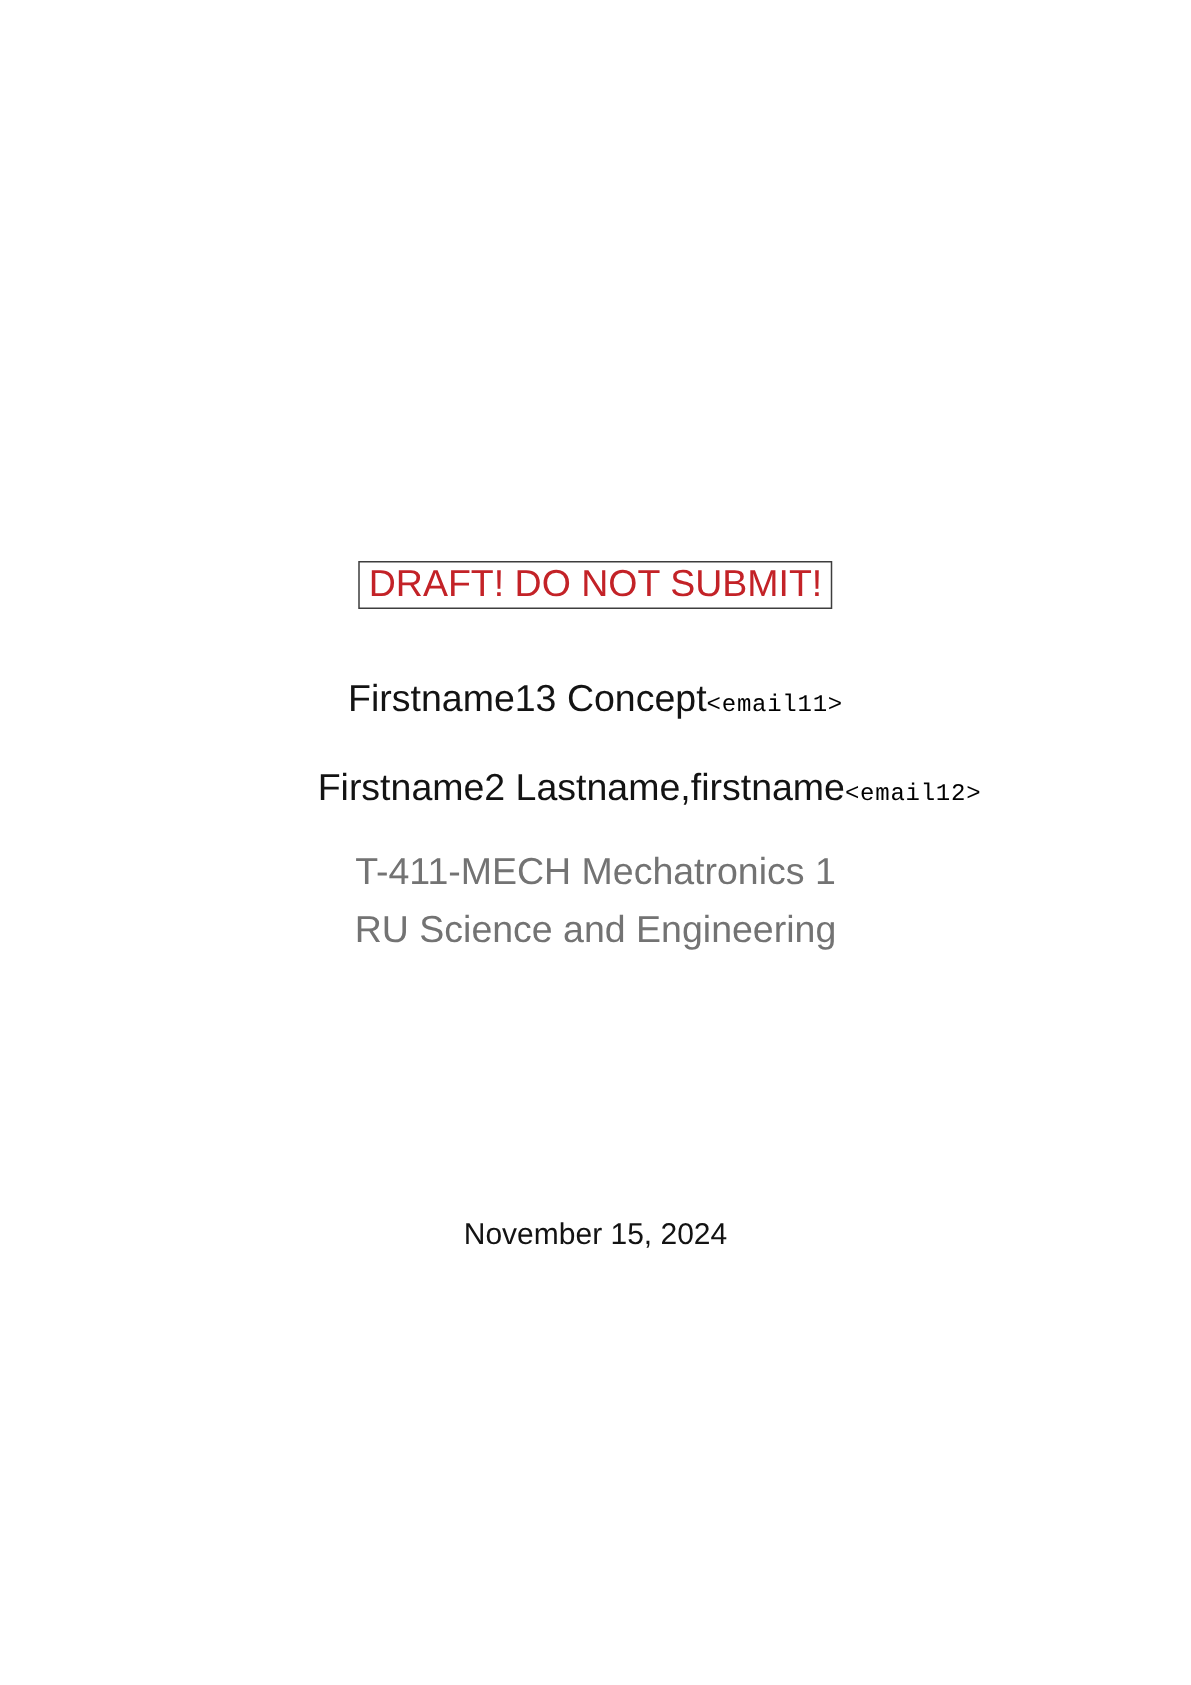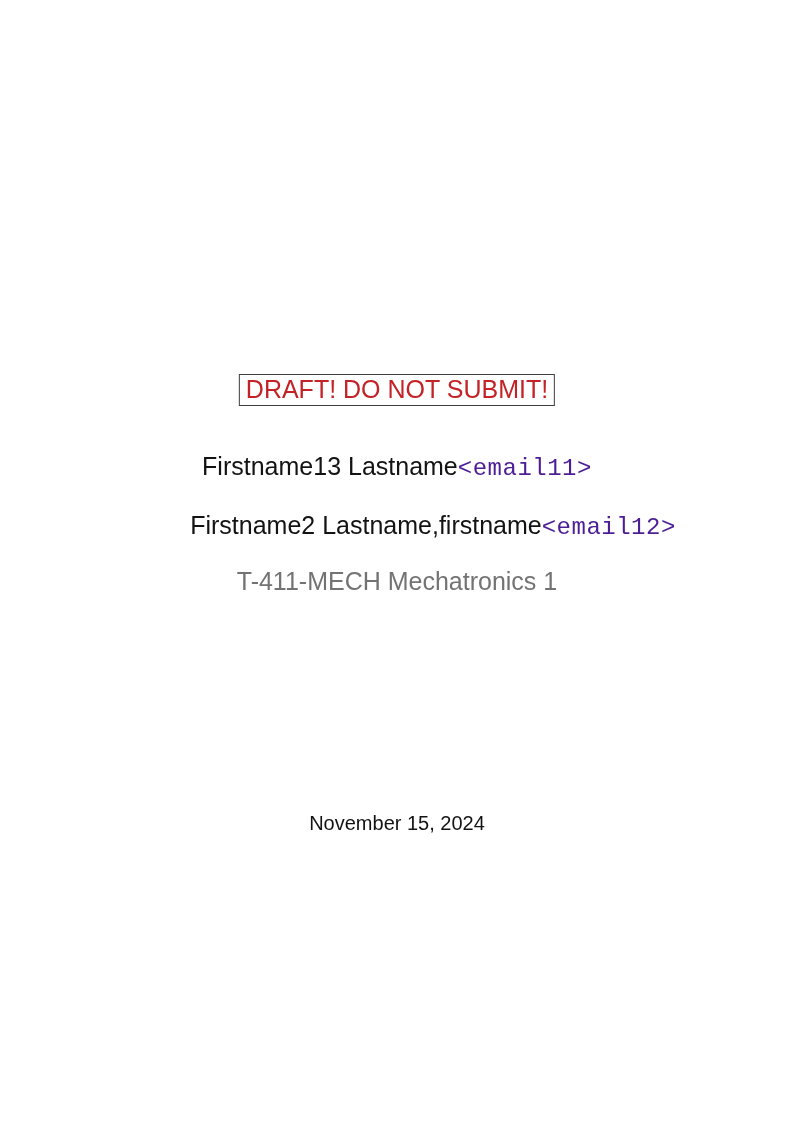--- a/index.html
+++ b/index.html
@@ -43,23 +43,23 @@
   }
   .author-line {
     font-size: 25px;
     line-height: 27px;
     color: #131313;
   }
   .author-line-1 { top: 453px; }
   .author-line-2 { top: 512px; padding-left: 36px; }
   .mono {
     font-family: "Liberation Mono", "DejaVu Sans Mono", monospace;
-    font-size: 24px;
+    font-size: 16px;
     letter-spacing: 0.5px;
-    color: #4c1d95;
+    color: #000000;
   }
   .course-line {
     font-size: 25px;
     line-height: 27px;
     color: #737373;
   }
   .course-line-1 { top: 568px; }
   .course-line-2 { top: 607px; }
   .date-line {
     top: 812px;
@@ -70,25 +70,26 @@
 </style>
 </head>
 <body>
 
 <div class="page">
 
   <div class="draft-box">DRAFT! DO NOT SUBMIT!</div>
 
 
   <div class="center-line author-line author-line-1">
-    <span>Firstname13 Lastname</span><span class="mono">&lt;email11&gt;</span>
+    <span>Firstname13 Concept</span><span class="mono">&lt;email11&gt;</span>
   </div>
 
   <div class="center-line author-line author-line-2">
     <span>Firstname2 Lastname,firstname</span><span class="mono">&lt;email12&gt;</span>
   </div>
 
   <div class="center-line course-line course-line-1">T-411-MECH Mechatronics 1</div>
 
+  <div class="center-line course-line course-line-2">RU Science and Engineering</div>
 
   <div class="center-line date-line">November 15, 2024</div>
 
 </div>
 
 </body></html>

